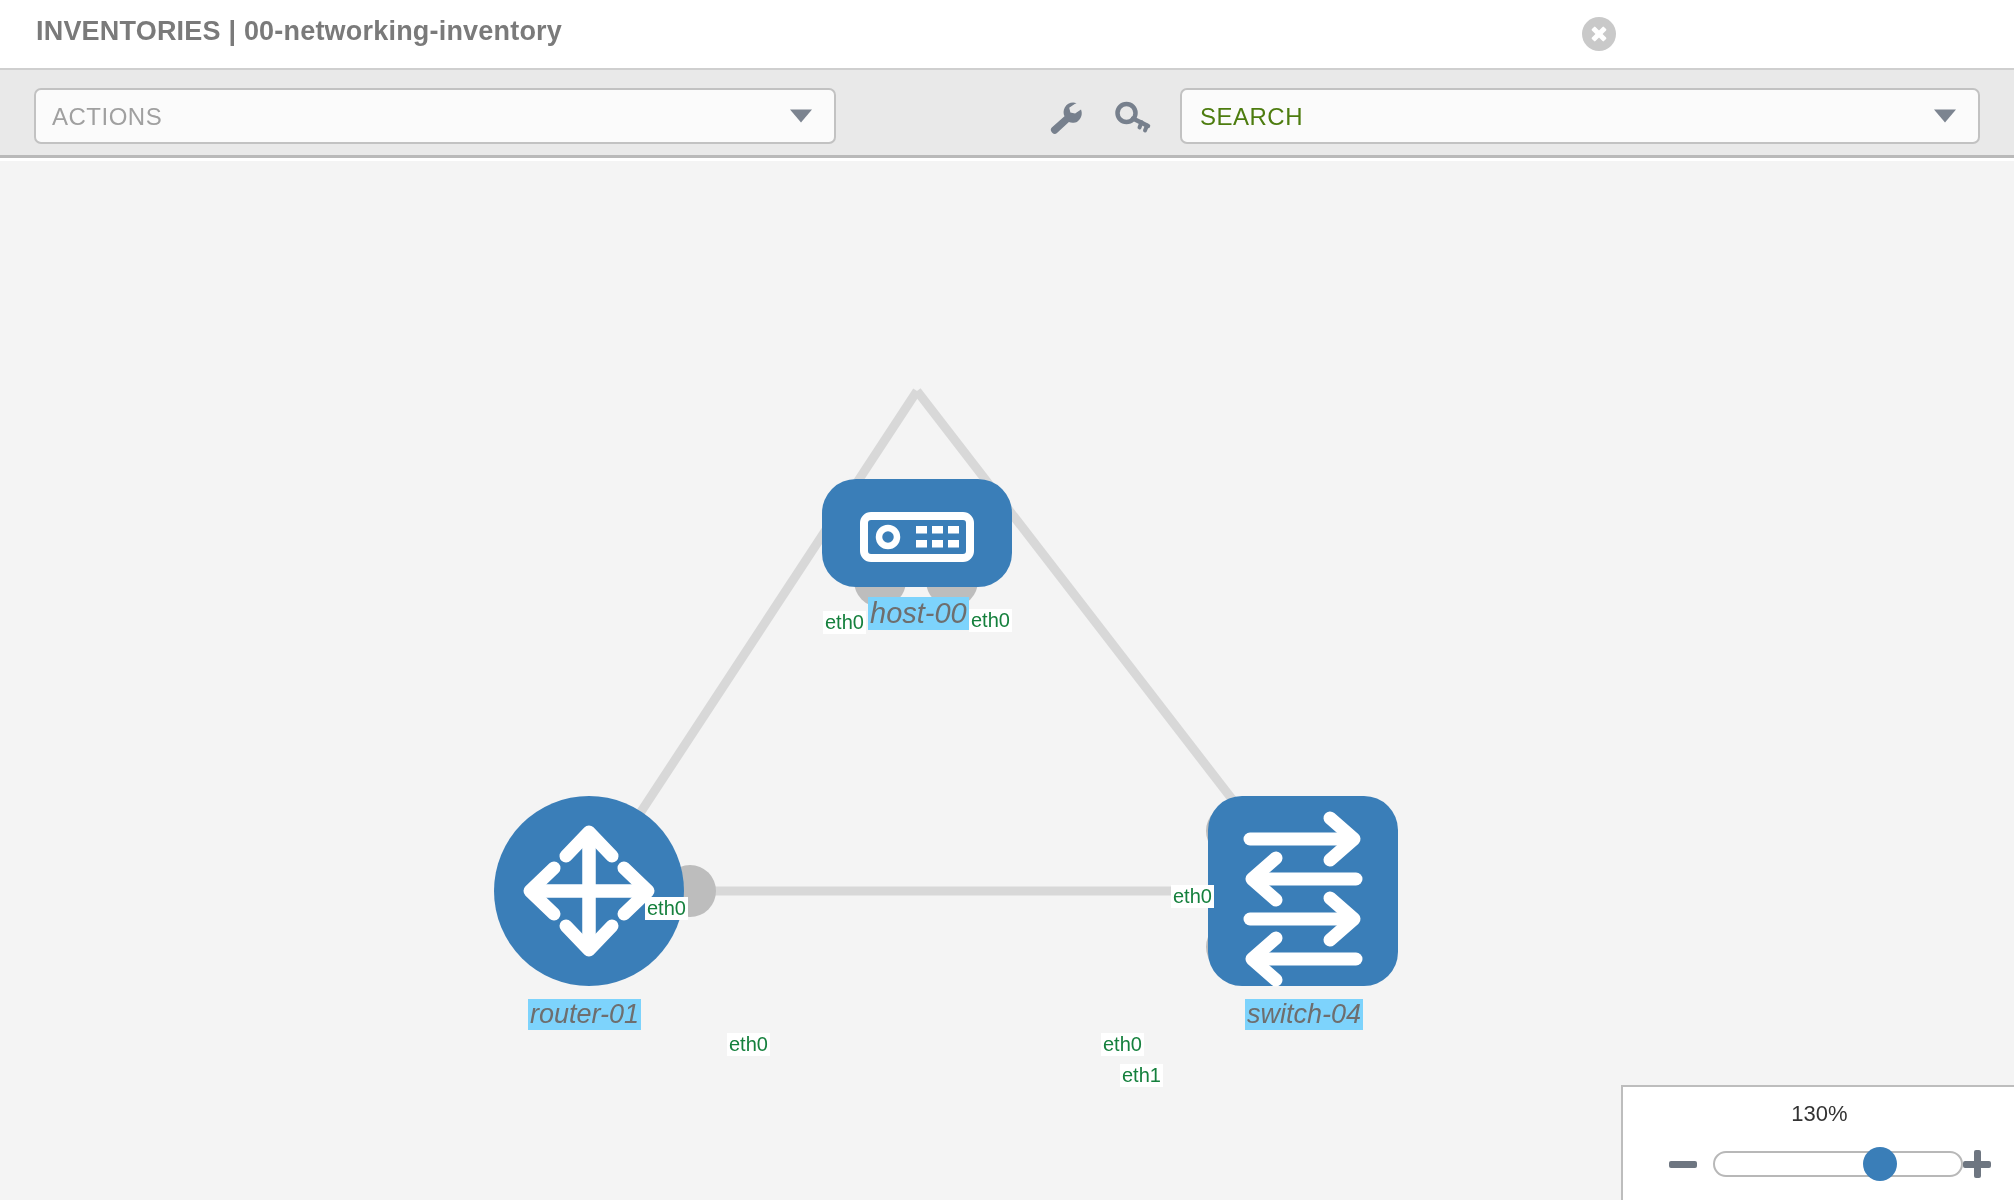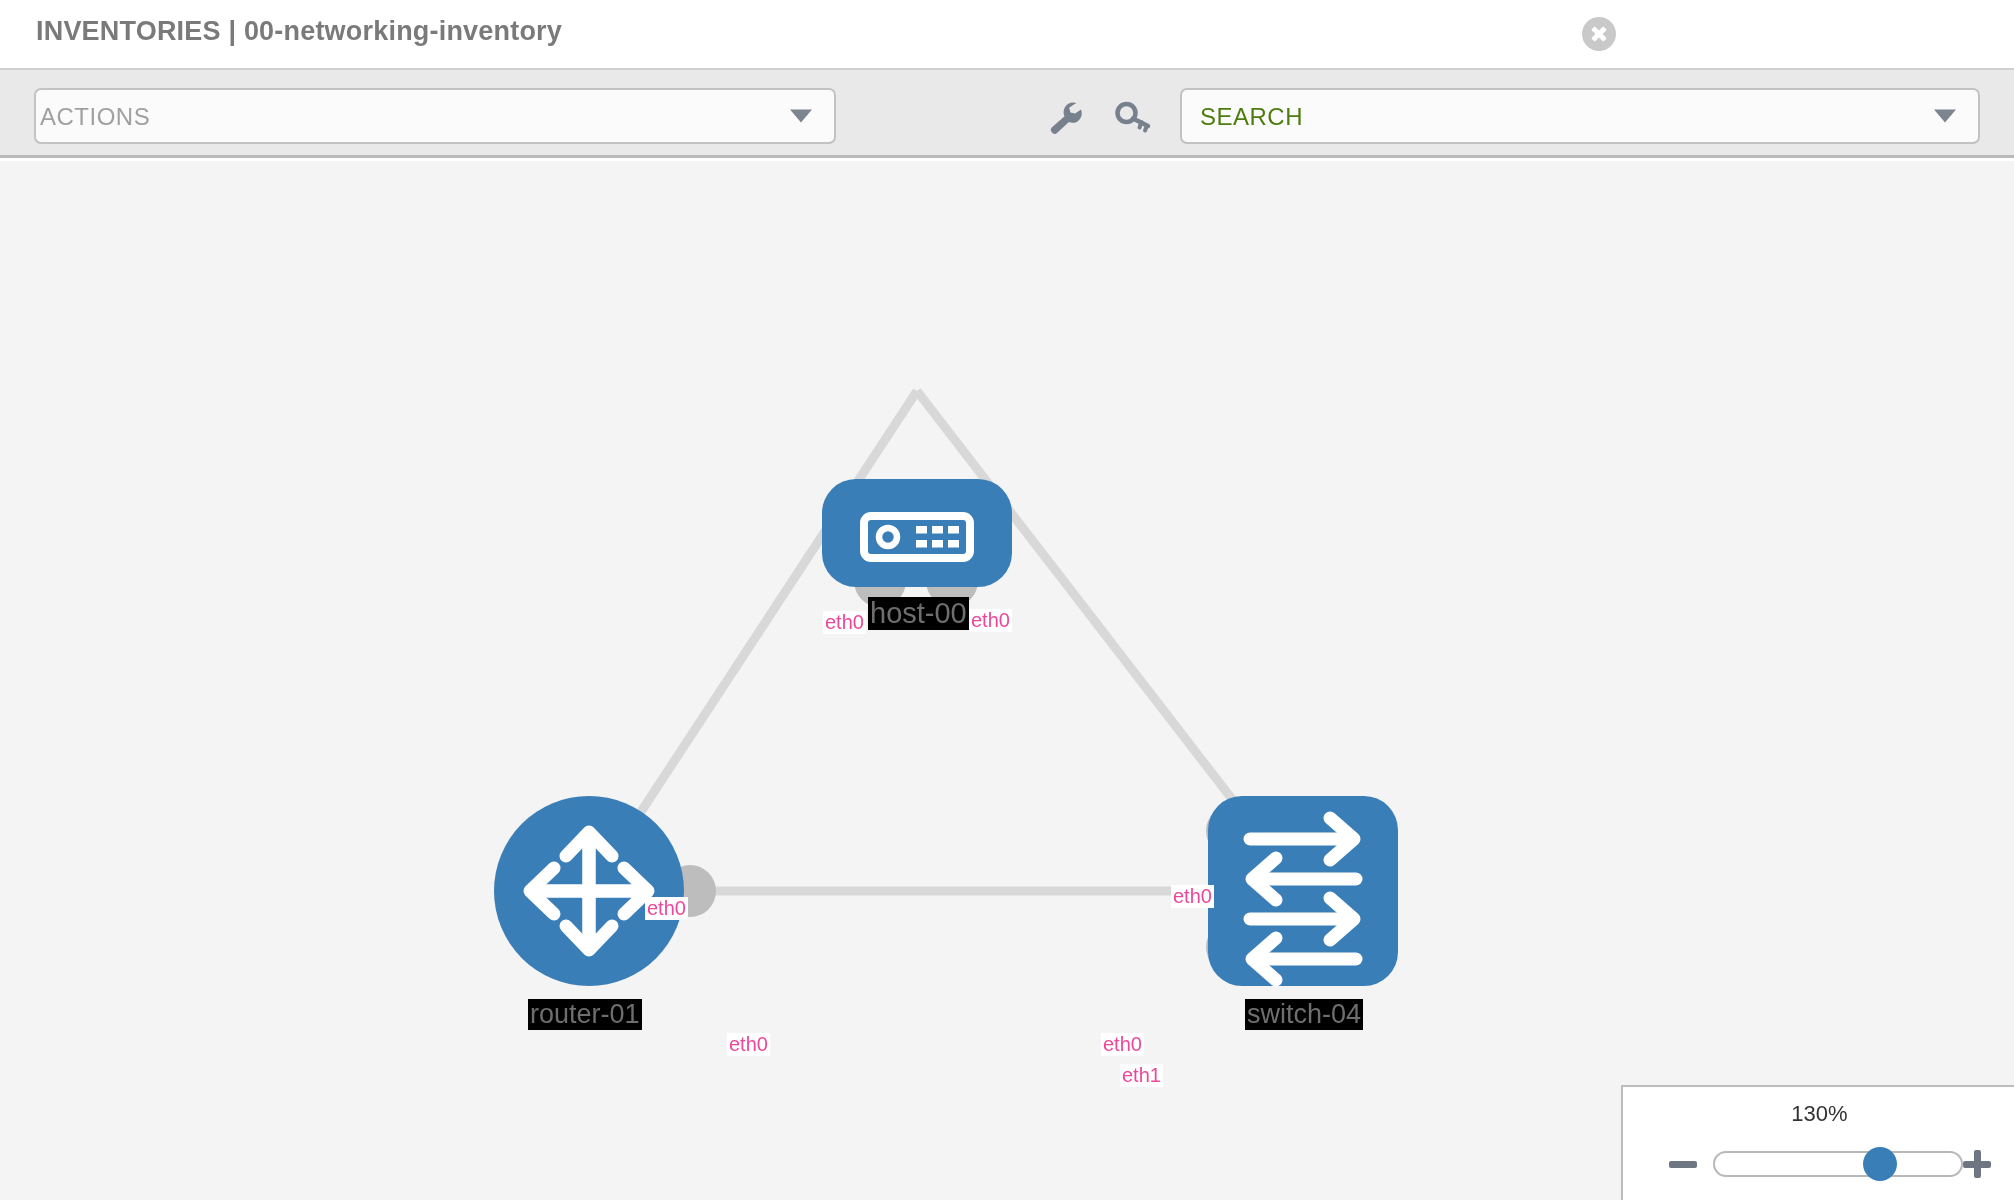--- a/index.html
+++ b/index.html
@@ -67,21 +67,21 @@
     position: absolute;
     left: 34px; top: 18px;
     width: 802px; height: 56px;
     background: #fbfbfb;
     border: 2px solid #c2c2c2;
     border-radius: 7px;
     cursor: pointer;
   }
   .actions-select .lbl {
     position: absolute;
-    left: 4px; top: 13px;
+    left: 16px; top: 13px;
     font-size: 24px;
     color: #a0a0a0;
     letter-spacing: 0.5px;
   }
   .caret {
     position: absolute;
     right: 22px; top: 50%;
     transform: translateY(-50%);
     width: 0; height: 0;
     border-left: 11px solid transparent;
@@ -127,29 +127,30 @@
   .topology-svg {
     position: absolute;
     top: 0; left: 0;
     width: 2014px; height: 1039px;
   }
 
   .node-label {
     position: absolute;
     font-size: 27px;
     color: #6e6e6e;
-    background: #000000;
+    background: #7dd3fc;
     white-space: nowrap;
     padding: 0 2px;
     line-height: 1.15;
+    font-style: italic;
   }
   .iface-label {
     position: absolute;
     font-size: 20px;
-    color: #ec4899;
+    color: #15803d;
     background: #ffffff;
     white-space: nowrap;
     padding: 0 2px;
     line-height: 1.15;
   }
 
   
   .zoom-panel {
     position: absolute;
     left: 1621px; top: 1079px;

